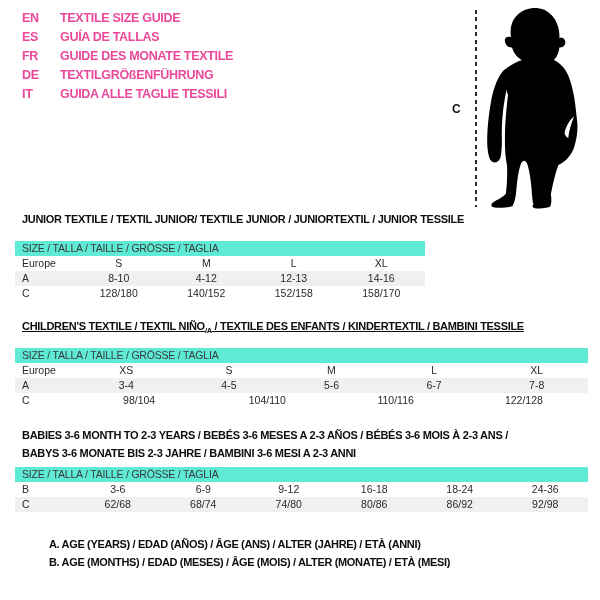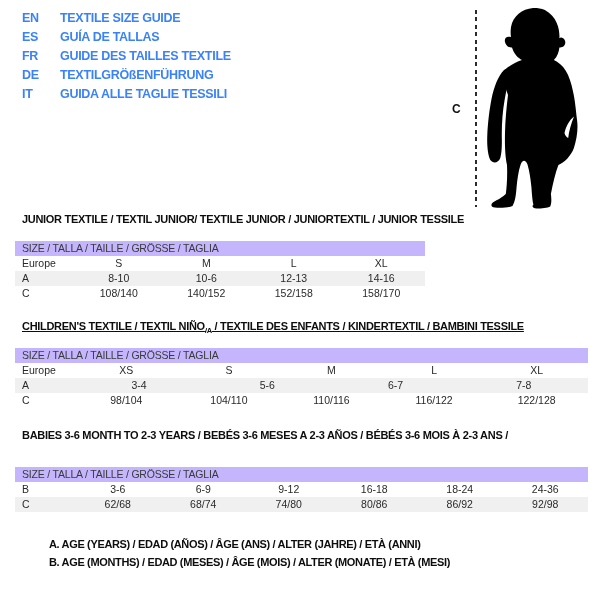--- a/index.html
+++ b/index.html
@@ -21,21 +21,21 @@
     position: absolute;
     left: 22px;
     top: 9px;
   }
   .lang-row {
     display: flex;
     line-height: 19px;
     font-size: 12.5px;
     font-weight: bold;
     letter-spacing: -0.3px;
-    color: #3b82f6;
+    color: #ec4899;
   }
   .lang-code { width: 38px; flex: 0 0 38px; }
 
   
   .measure-line {
     position: absolute;
     left: 475px;
     top: 10px;
     width: 2px;
     height: 197px;
@@ -72,21 +72,21 @@
 
   .tbl {
     position: absolute;
     left: 15px;
     font-size: 10.5px;
     color: #2a2a2a;
   }
   .thead {
     height: 15px;
     line-height: 15px;
-    background: #c4b5fd;
+    background: #5eead4;
     color: #3a3a3a;
     padding-left: 7px;
     letter-spacing: -0.2px;
   }
   .trow {
     display: flex;
     height: 15px;
     line-height: 15px;
   }
   .trow.striped { background: #f0f0f0; }
@@ -132,21 +132,21 @@
     <div class="lang-row">
       <span class="lang-code">EN</span>
       <span class="lang-title">TEXTILE SIZE GUIDE</span>
     </div>
     <div class="lang-row">
       <span class="lang-code">ES</span>
       <span class="lang-title">GUÍA DE TALLAS</span>
     </div>
     <div class="lang-row">
       <span class="lang-code">FR</span>
-      <span class="lang-title">GUIDE DES TAILLES TEXTILE</span>
+      <span class="lang-title">GUIDE DES MONATE TEXTILE</span>
     </div>
     <div class="lang-row">
       <span class="lang-code">DE</span>
       <span class="lang-title">TEXTILGRÖßENFÜHRUNG</span>
     </div>
     <div class="lang-row">
       <span class="lang-code">IT</span>
       <span class="lang-title">GUIDA ALLE TAGLIE TESSILI</span>
     </div>
   </section>
@@ -214,63 +214,64 @@
     <div class="trow">
       <span class="cell label">Europe</span>
       <span class="cell val">S</span>
       <span class="cell val">M</span>
       <span class="cell val">L</span>
       <span class="cell val">XL</span>
     </div>
     <div class="trow striped">
       <span class="cell label">A</span>
       <span class="cell val">8-10</span>
-      <span class="cell val">10-6</span>
+      <span class="cell val">4-12</span>
       <span class="cell val">12-13</span>
       <span class="cell val">14-16</span>
     </div>
     <div class="trow">
       <span class="cell label">C</span>
-      <span class="cell val">108/140</span>
+      <span class="cell val">128/180</span>
       <span class="cell val">140/152</span>
       <span class="cell val">152/158</span>
       <span class="cell val">158/170</span>
     </div>
   </div>
 
   <h2 class="tbl-title tbl-2-title"><span>CHILDREN'S TEXTILE / TEXTIL NIÑO</span><span class="sub">/A</span><span> / TEXTILE DES ENFANTS / KINDERTEXTIL / BAMBINI TESSILE</span></h2>
   <div class="tbl tbl-2">
     <div class="thead">SIZE / TALLA / TAILLE / GRÖSSE / TAGLIA</div>
     <div class="trow">
       <span class="cell label">Europe</span>
       <span class="cell val">XS</span>
       <span class="cell val">S</span>
       <span class="cell val">M</span>
       <span class="cell val">L</span>
       <span class="cell val">XL</span>
     </div>
     <div class="trow striped">
       <span class="cell label">A</span>
       <span class="cell val">3-4</span>
+      <span class="cell val">4-5</span>
       <span class="cell val">5-6</span>
       <span class="cell val">6-7</span>
       <span class="cell val">7-8</span>
     </div>
     <div class="trow">
       <span class="cell label">C</span>
       <span class="cell val">98/104</span>
       <span class="cell val">104/110</span>
       <span class="cell val">110/116</span>
-      <span class="cell val">116/122</span>
       <span class="cell val">122/128</span>
     </div>
   </div>
 
   <h2 class="tbl-title tbl-3-title two-line">
     <div>BABIES 3-6 MONTH TO 2-3 YEARS / BEBÉS 3-6 MESES A 2-3 AÑOS / BÉBÉS 3-6 MOIS À 2-3 ANS /</div>
+    <div>BABYS 3-6 MONATE BIS 2-3 JAHRE / BAMBINI 3-6 MESI A 2-3 ANNI</div>
   </h2>
   <div class="tbl tbl-3">
     <div class="thead">SIZE / TALLA / TAILLE / GRÖSSE / TAGLIA</div>
     <div class="trow">
       <span class="cell label">B</span>
       <span class="cell val">3-6</span>
       <span class="cell val">6-9</span>
       <span class="cell val">9-12</span>
       <span class="cell val">16-18</span>
       <span class="cell val">18-24</span>

